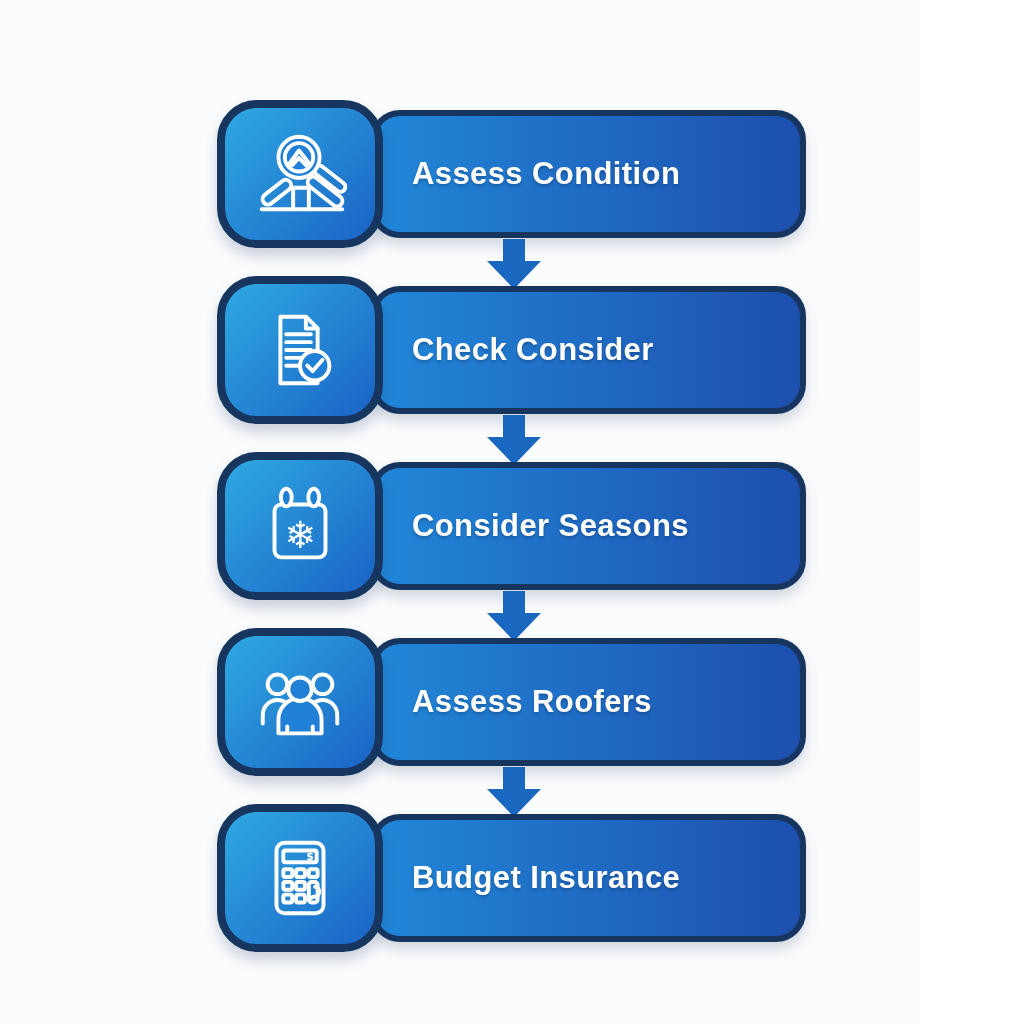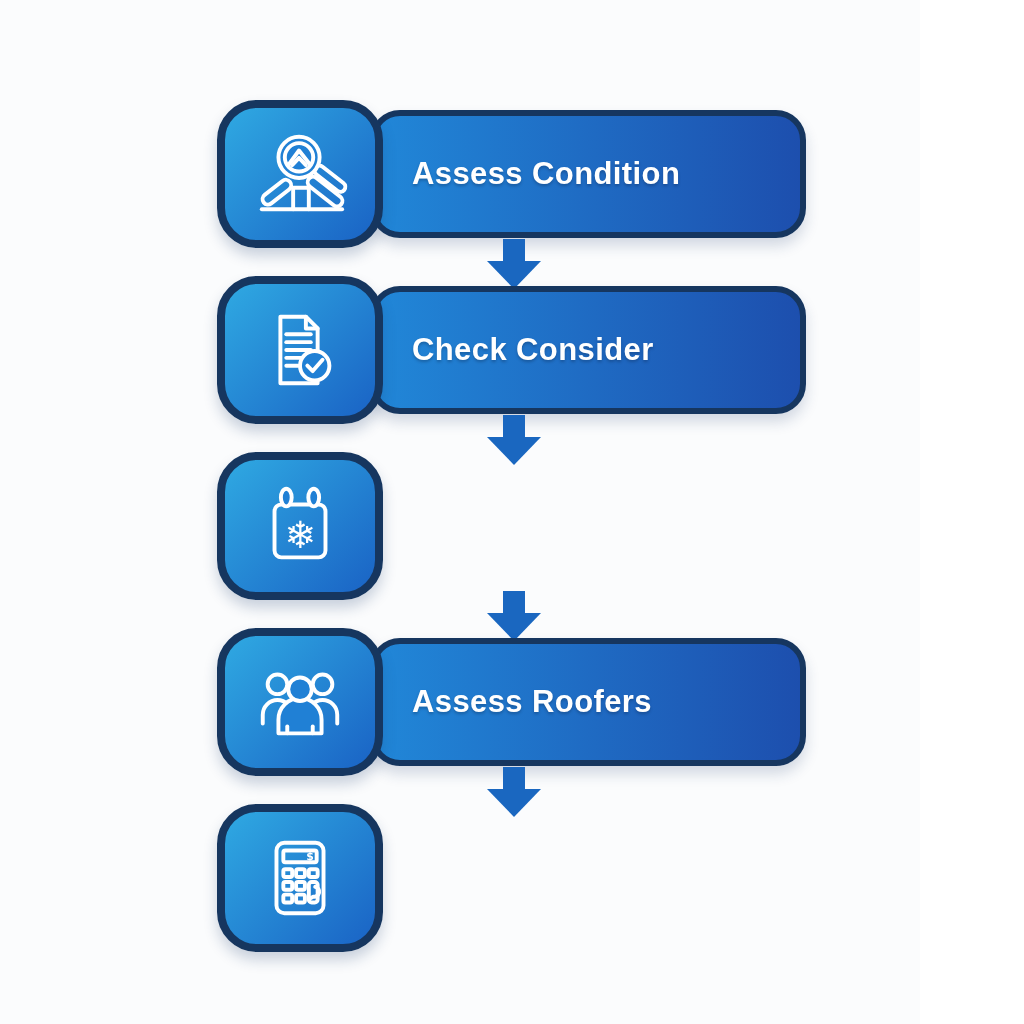--- a/index.html
+++ b/index.html
@@ -128,20 +128,23 @@
   </section>
 
   <div class="arrow" style="top:415px">
     <svg width="54" height="50" viewBox="0 0 54 50">
       <rect x="16" y="0" width="22" height="24" fill="var(--arrow)"></rect>
       <polygon points="0,22 54,22 27,50" fill="var(--arrow)"></polygon>
     </svg>
   </div>
 
   <section class="step" style="top:452px">
+    <div class="bar">
+      <span class="label">Consider Seasons</span>
+    </div>
     <div class="icon-box">
       <svg width="98" height="98" viewBox="0 0 100 100">
         <rect class="ic" x="24" y="28" width="52" height="54" rx="7"></rect>
         <ellipse class="ic-fill" cx="36" cy="21" rx="5.5" ry="9"></ellipse>
         <ellipse class="ic-fill" cx="64" cy="21" rx="5.5" ry="9"></ellipse>
         <text x="50" y="59" text-anchor="middle" dominant-baseline="central" font-family="DejaVu Sans" font-size="38" fill="#ffffff">❄</text>
       </svg>
     </div>
   </section>
 
@@ -171,20 +174,23 @@
   </section>
 
   <div class="arrow" style="top:767px">
     <svg width="54" height="50" viewBox="0 0 54 50">
       <rect x="16" y="0" width="22" height="24" fill="var(--arrow)"></rect>
       <polygon points="0,22 54,22 27,50" fill="var(--arrow)"></polygon>
     </svg>
   </div>
 
   <section class="step" style="top:804px">
+    <div class="bar">
+      <span class="label">Budget Insurance</span>
+    </div>
     <div class="icon-box">
       <svg width="98" height="98" viewBox="0 0 100 100">
         <rect class="ic" x="26" y="14" width="48" height="72" rx="8"></rect>
         <rect class="ic" x="33" y="22" width="34" height="12" rx="2" stroke-width="3.6"></rect>
         <text x="64" y="28.5" text-anchor="end" dominant-baseline="central" font-family="DejaVu Sans" font-weight="bold" font-size="11" fill="#ffffff">$</text>
         <rect class="ic" x="33" y="41" width="9" height="8" rx="2" stroke-width="3.4"></rect>
         <rect class="ic" x="46" y="41" width="9" height="8" rx="2" stroke-width="3.4"></rect>
         <rect class="ic" x="59" y="41" width="9" height="8" rx="2" stroke-width="3.4"></rect>
         <rect class="ic" x="33" y="54" width="9" height="8" rx="2" stroke-width="3.4"></rect>
         <rect class="ic" x="46" y="54" width="9" height="8" rx="2" stroke-width="3.4"></rect>

